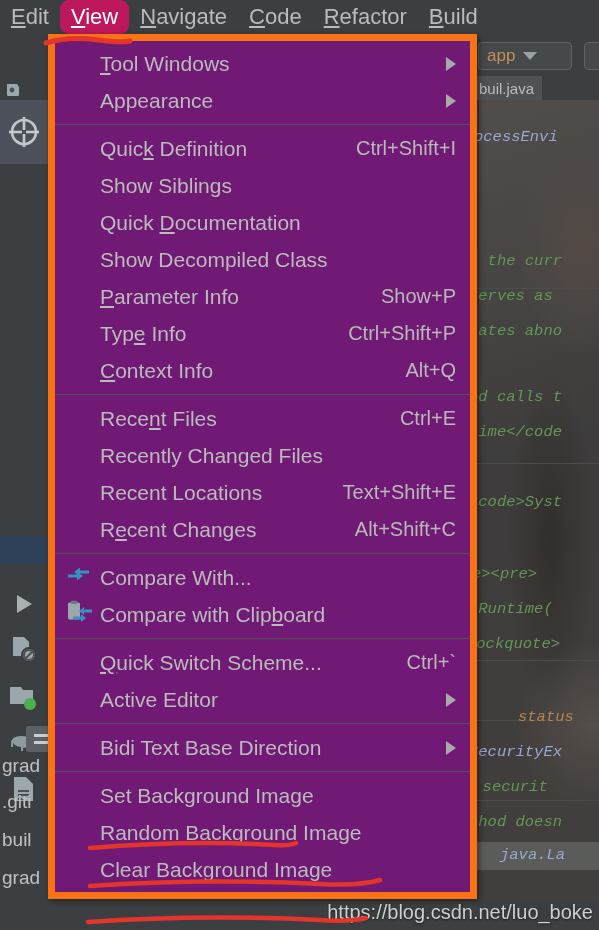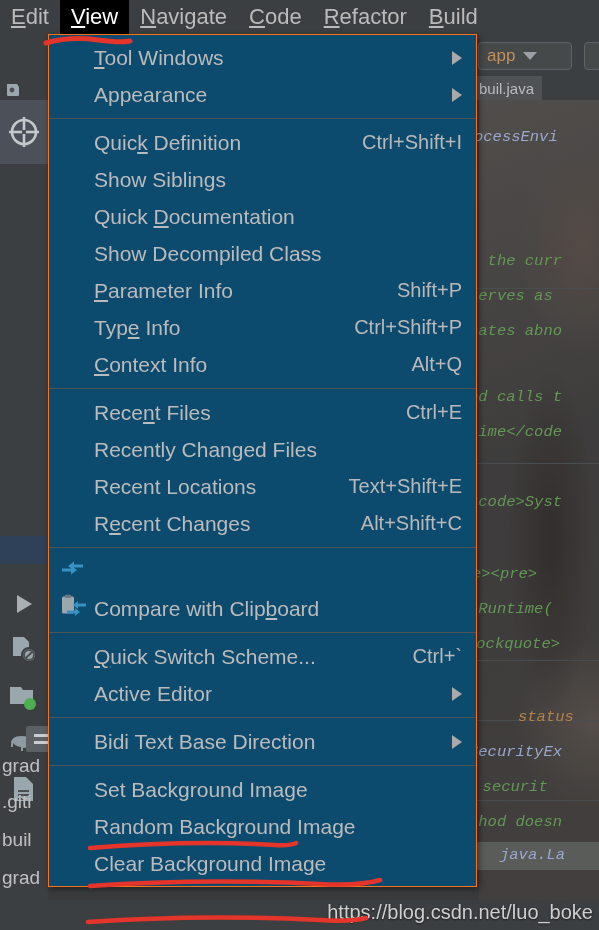--- a/index.html
+++ b/index.html
@@ -82,29 +82,29 @@
 
   
   .menubar {
     position: absolute; left: 0; top: 0; width: 599px; height: 34px;
     background: #3c3f41; display: flex; align-items: center;
   }
   .menubar-item {
     height: 34px; display: flex; align-items: center;
     padding: 0 11px; color: #bbbbbb; font-size: 22px; white-space: nowrap;
   }
-  .menubar-item.sel { background: #000000; color: #ffffff; }
+  .menubar-item.sel { background: #be185d; color: #ffffff; border-radius: 9px; }
   .mn { text-decoration: none; }
   .mn u { text-decoration: underline; text-underline-offset: 2px; }
 
   
   .menu-popup {
     position: absolute; left: 48px; top: 34px; width: 429px;
-    background: #0c4a6e;
-    border: 1px solid #f97316;
+    background: #701a75;
+    border: 7px solid #f97316;
     box-shadow: 2px 2px 6px rgba(0,0,0,.45);
     padding: 4px 0 4px 0;
     z-index: 40;
   }
   .mi {
     position: relative; height: 37px; display: flex; align-items: center;
     padding-left: 45px; padding-right: 14px; color: #bbbbbb; font-size: 21px;
     white-space: nowrap;
   }
   .mi .label { flex: 0 0 auto; }
@@ -299,21 +299,21 @@
       <span class="label">Show Siblings</span>
     </div>
     <div class="mi">
       <span class="label">Quick <u>D</u>ocumentation</span>
     </div>
     <div class="mi">
       <span class="label">Show Decompiled Class</span>
     </div>
     <div class="mi">
       <span class="label"><u>P</u>arameter Info</span>
-      <span class="accel">Shift+P</span>
+      <span class="accel">Show+P</span>
     </div>
     <div class="mi">
       <span class="label">Typ<u>e</u> Info</span>
       <span class="accel">Ctrl+Shift+P</span>
     </div>
     <div class="mi">
       <span class="label"><u>C</u>ontext Info</span>
       <span class="accel">Alt+Q</span>
     </div>
 
@@ -337,20 +337,21 @@
 
     <div class="menu-sep"></div>
 
     <div class="mi">
       <span class="mi-icon">
         <svg width="24" height="22" viewBox="0 0 24 22">
           <path d="M1 15 h9 v-3 l6 4.5 l-6 4.5 v-3 H1 Z" fill="#3592c4" transform="translate(0,-5)"></path>
           <path d="M23 7 h-9 v-3 l-6 4.5 l6 4.5 v-3 h9 Z" fill="#3592c4" transform="translate(-1,-1)"></path>
         </svg>
       </span>
+      <span class="label">Compare With...</span>
     </div>
     <div class="mi">
       <span class="mi-icon">
         <svg width="26" height="24" viewBox="0 0 26 24">
           <rect x="1" y="2" width="12" height="17" rx="1.5" fill="#9aa7ad"></rect>
           <rect x="4" y="0" width="6" height="3.5" rx="1" fill="#6e7a80"></rect>
           <path d="M6 16 h8 v-2.6 l5 4 l-5 4 V19 H6 Z" fill="#3592c4"></path>
           <path d="M25 9 h-8 v-2.6 l-5 4 l5 4 V12 h8 Z" fill="#3592c4"></path>
         </svg>
       </span>

